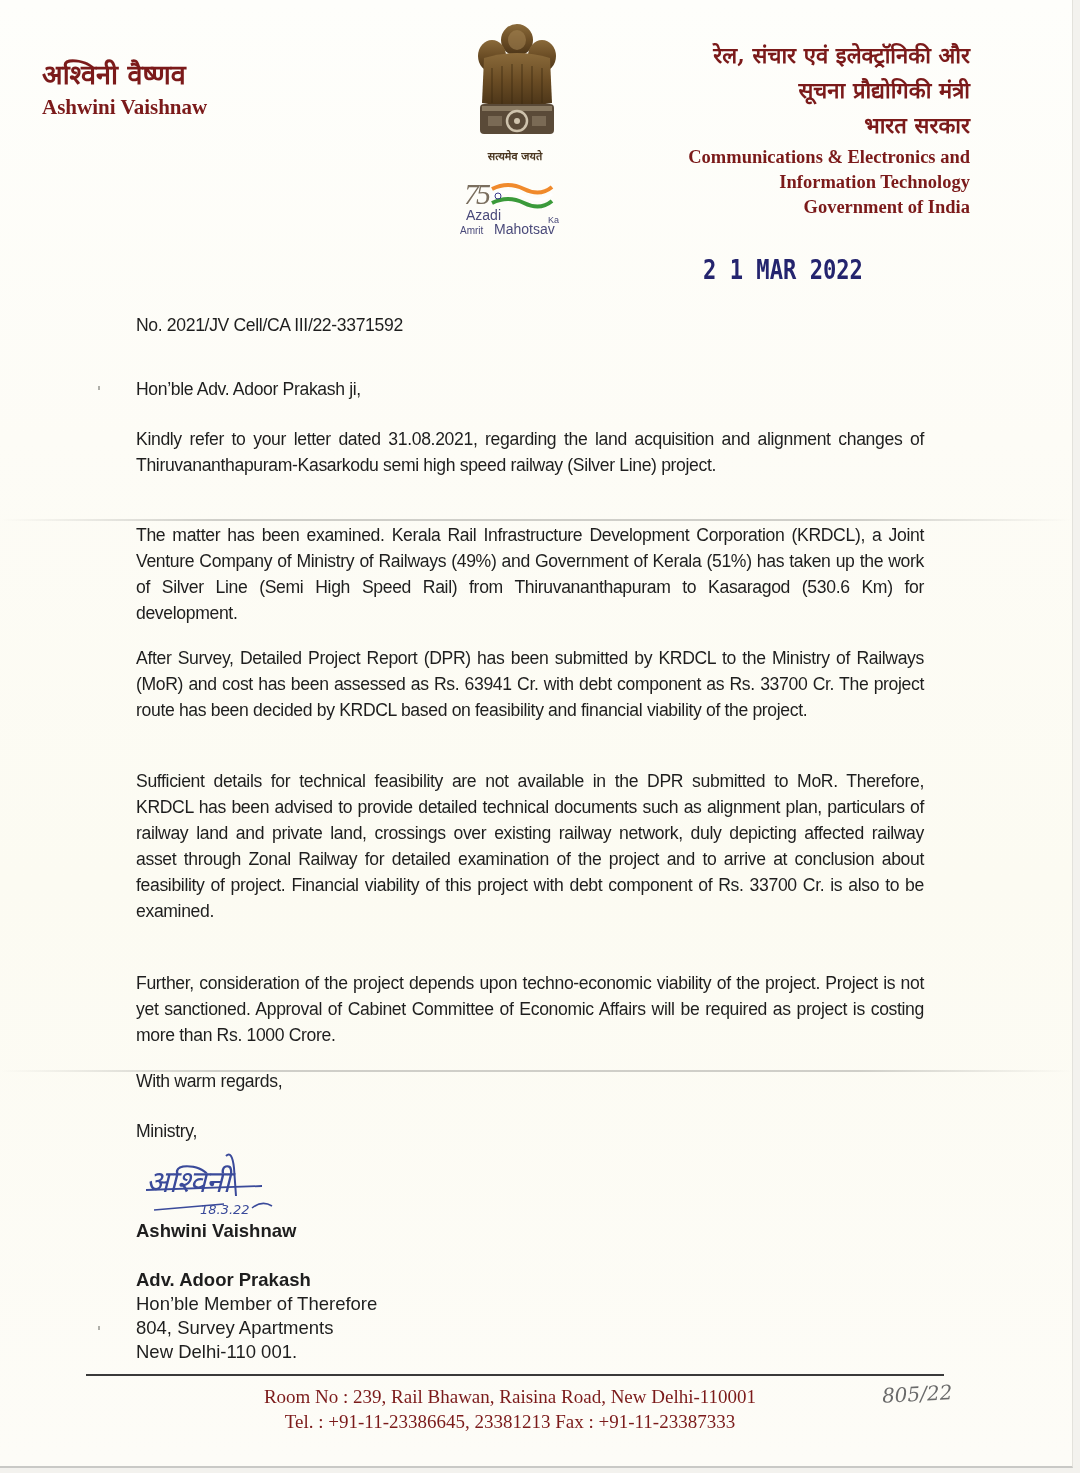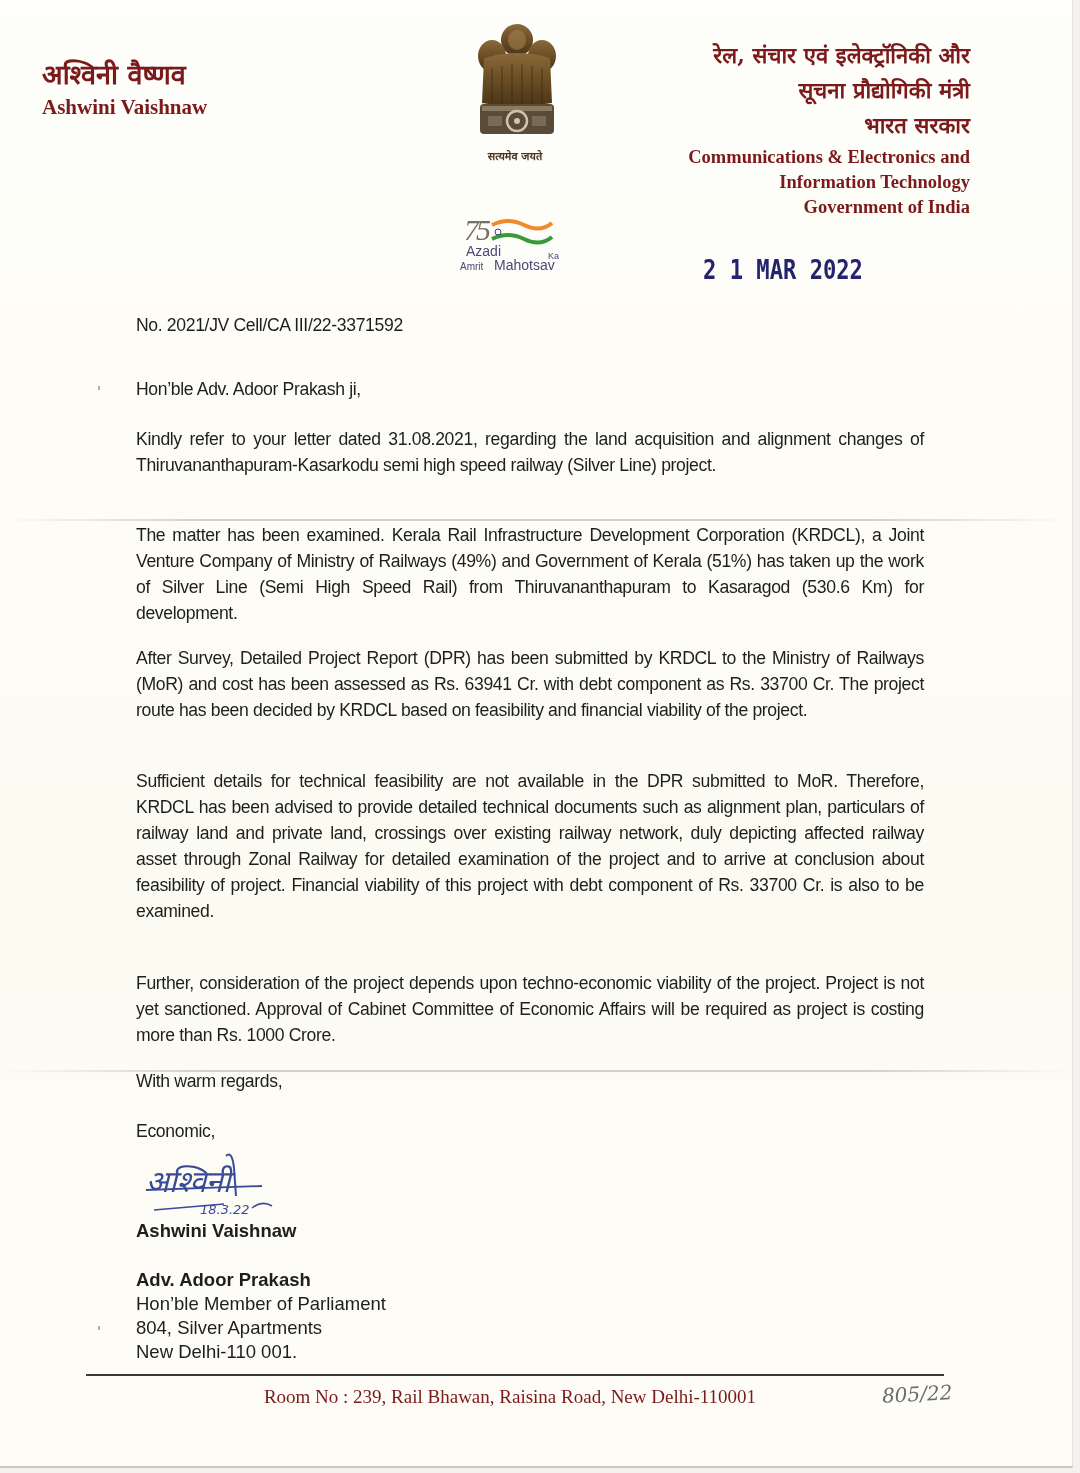--- a/index.html
+++ b/index.html
@@ -25,21 +25,21 @@
 
     
     .lh-left { position: absolute; left: 42px; top: 58px; color: #7b1a1a; }
     .lh-left .hi { font-family: "DejaVu Serif", serif; font-size: 27px; font-weight: bold; line-height: 34px; }
     .lh-left .en { font-family: "Liberation Serif", serif; font-size: 21px; font-weight: bold; line-height: 26px; margin-top: 2px; }
 
     
     .emblem { position: absolute; left: 462px; top: 18px; width: 110px; height: 150px; }
     .emblem-motto { position: absolute; left: 470px; top: 148px; width: 90px; text-align: center;
       font-family: "DejaVu Serif", serif; font-size: 11px; font-weight: bold; color: #4a3620; }
-    .akam { position: absolute; left: 458px; top: 175px; width: 120px; height: 70px; margin-top: 36px; }
+    .akam { position: absolute; left: 458px; top: 175px; width: 120px; height: 70px; }
     .akam .n75 { position: absolute; left: 6px; top: 2px; font-family: "Liberation Serif", serif; font-size: 30px; color: #7a6e5e; font-style: italic; letter-spacing: -3px; }
     .akam .azadi { position: absolute; left: 8px; top: 32px; font-size: 14px; color: #4a4a7a; }
     .akam .ka { position: absolute; left: 52px; top: 40px; font-size: 9px; color: #4a4a7a; padding-left: 38px; }
     .akam .amrit { position: absolute; left: 2px; top: 50px; font-size: 10px; color: #4a4a7a; }
     .akam .mahotsav { position: absolute; left: 36px; top: 46px; font-size: 14px; color: #4a4a7a; }
     .akam svg { position: absolute; left: 30px; top: 6px; }
 
     
     .lh-right { position: absolute; left: 640px; top: 38px; width: 330px; text-align: right; color: #7b1a1a; }
     .lh-right .hi { font-family: "DejaVu Serif", serif; font-size: 22px; font-weight: bold; line-height: 35px; }
@@ -150,39 +150,40 @@
   <div class="body-text ref-no">No. 2021/JV Cell/CA III/22-3371592</div>
   <div class="body-text salutation">Hon’ble Adv. Adoor Prakash ji,</div>
 
   <div class="body-text para p1">Kindly refer to your letter dated 31.08.2021, regarding the land acquisition and alignment changes of Thiruvananthapuram-Kasarkodu semi high speed railway (Silver Line) project.</div>
   <div class="body-text para p2">The matter has been examined. Kerala Rail Infrastructure Development Corporation (KRDCL), a Joint Venture Company of Ministry of Railways (49%) and Government of Kerala (51%) has taken up the work of Silver Line (Semi High Speed Rail)  from Thiruvananthapuram to Kasaragod (530.6 Km) for development.</div>
   <div class="body-text para p3">After Survey, Detailed Project Report (DPR) has been submitted by KRDCL to the Ministry of Railways (MoR) and cost has been assessed as Rs. 63941 Cr. with debt component as Rs. 33700 Cr. The project route has been decided by KRDCL based on feasibility and financial viability of the project.</div>
   <div class="body-text para p4">Sufficient details for technical feasibility are not available in the DPR submitted to MoR. Therefore, KRDCL has been advised to provide detailed technical documents such as alignment plan, particulars of railway land and private land, crossings over existing railway network, duly depicting affected railway asset through Zonal Railway for detailed examination of the project and to arrive at conclusion about feasibility of project. Financial viability of this project with debt component of Rs. 33700 Cr. is also to be examined.</div>
   <div class="body-text para p5">Further, consideration of the project depends upon techno-economic viability of the project. Project is not yet sanctioned. Approval of Cabinet Committee of Economic Affairs will be required as project is costing more than Rs. 1000 Crore.</div>
 
   <div class="body-text closing1">With warm regards,</div>
-  <div class="body-text closing2">Economic,</div>
+  <div class="body-text closing2">Ministry,</div>
 
   <div class="signature">
     <svg width="160" height="78" viewBox="0 0 160 78">
       <text x="6" y="44" font-family="DejaVu Sans, sans-serif" font-size="30" fill="#3a4a9a" font-style="italic">अश्विनी</text>
       <path d="M86 8 Q92 2 94 20 L96 48" stroke="#3a4a9a" stroke-width="2" fill="none"></path>
       <path d="M6 42 L122 38" stroke="#3a4a9a" stroke-width="1.8" fill="none"></path>
       <path d="M14 62 L84 56" stroke="#3a4a9a" stroke-width="1.6" fill="none"></path>
       <text x="60" y="66" font-family="DejaVu Sans, sans-serif" font-size="13" fill="#3a4a9a" font-style="italic">18.3.22</text>
       <path d="M112 60 Q122 52 132 58" stroke="#3a4a9a" stroke-width="1.6" fill="none"></path>
     </svg>
   </div>
   <div class="sig-name">Ashwini Vaishnaw</div>
 
   <div class="addressee">
     <div class="name">Adv. Adoor Prakash</div>
-    <div>Hon’ble Member of Parliament</div>
-    <div>804, Silver Apartments</div>
+    <div>Hon’ble Member of Therefore</div>
+    <div>804, Survey Apartments</div>
     <div>New Delhi-110 001.</div>
   </div>
 
   <div class="footer-rule"></div>
   <div class="footer">
     <div>Room No : 239, Rail Bhawan, Raisina Road, New Delhi-110001</div>
+    <div>Tel. : +91-11-23386645, 23381213 Fax : +91-11-23387333</div>
   </div>
   <div class="hand-note">805/22</div>
 </div>
 
 </body></html>

